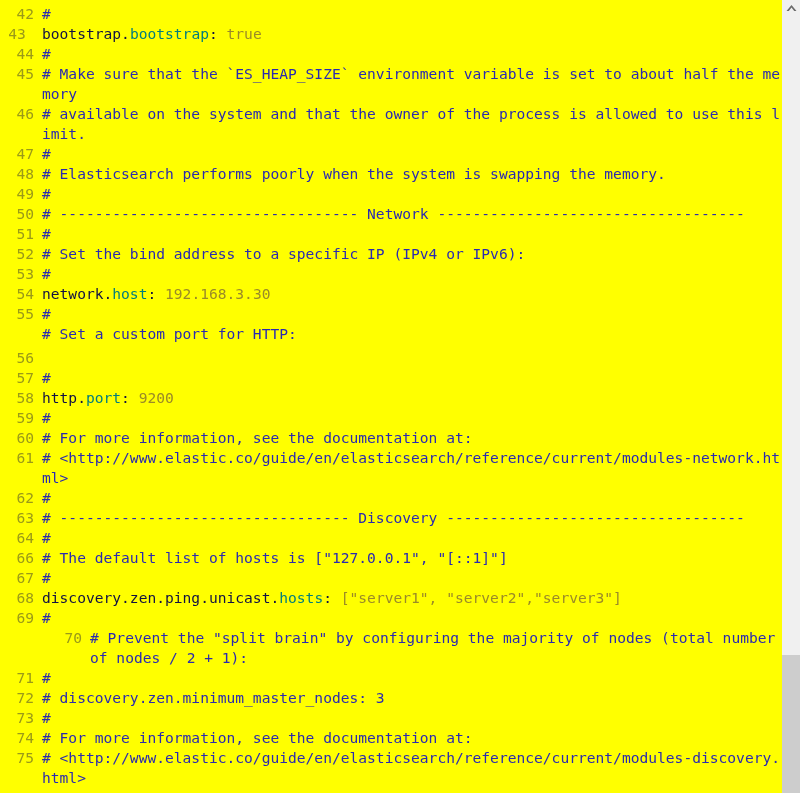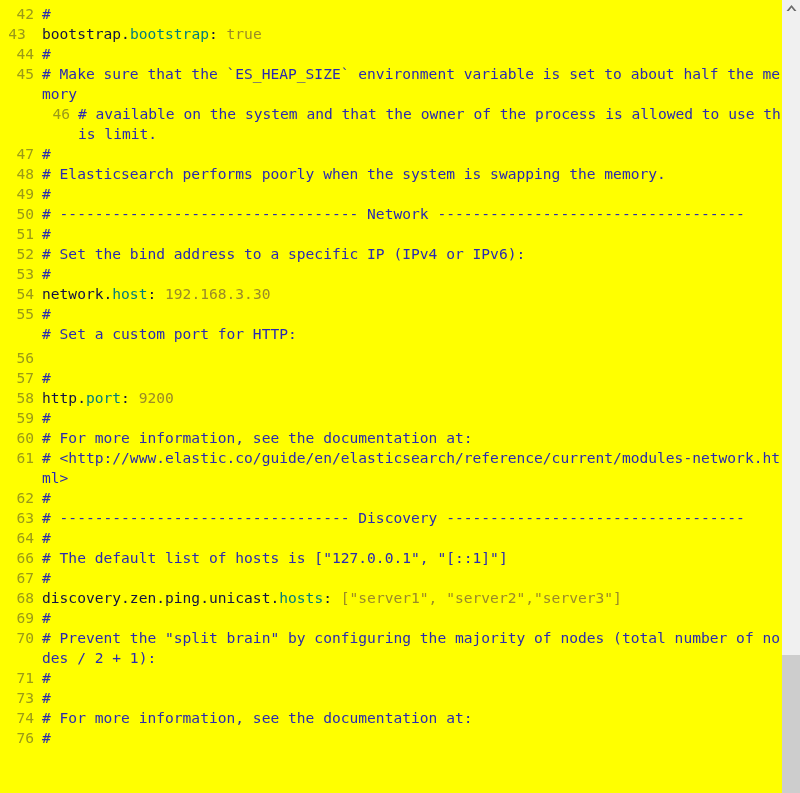--- a/index.html
+++ b/index.html
@@ -114,21 +114,21 @@
 </head>
 <body>
 
 <div id="editor-root" style="background: #22c55e;">
 
   <div id="code-surface" style="background: rgb(255, 255, 0);">
       <div class="code-line"><div class="gutter" style="color: rgb(154, 154, 24);">42</div><div class="content"><span class="t-comment" style="color: rgb(42, 42, 176);">#</span></div></div>
       <div class="code-line"><div class="gutter" style="color: rgb(154, 154, 24); text-align: center;">43</div><div class="content"><span class="t-plain" style="color: rgb(17, 17, 68);">bootstrap.</span><span class="t-key" style="color: rgb(0, 125, 125);">bootstrap</span><span class="t-punct" style="color: rgb(17, 17, 68);">: </span><span class="t-value" style="color: rgb(154, 138, 40);">true</span></div></div>
       <div class="code-line"><div class="gutter" style="color: rgb(154, 154, 24);">44</div><div class="content"><span class="t-comment" style="color: rgb(42, 42, 176);">#</span></div></div>
       <div class="code-line"><div class="gutter" style="color: rgb(154, 154, 24);">45</div><div class="content"><span class="t-comment" style="color: rgb(42, 42, 176);"># Make sure that the `ES_HEAP_SIZE` environment variable is set to about half the memory</span></div></div>
-      <div class="code-line"><div class="gutter" style="color: rgb(154, 154, 24); padding-left: 36px;">46</div><div class="content"><span class="t-comment" style="color: rgb(42, 42, 176);"># available on the system and that the owner of the process is allowed to use this limit.</span></div></div>
+      <div class="code-line"><div class="gutter" style="color: rgb(154, 154, 24);">46</div><div class="content"><span class="t-comment" style="color: rgb(42, 42, 176);"># available on the system and that the owner of the process is allowed to use this limit.</span></div></div>
       <div class="code-line"><div class="gutter" style="color: rgb(154, 154, 24);">47</div><div class="content"><span class="t-comment" style="color: rgb(42, 42, 176);">#</span></div></div>
       <div class="code-line"><div class="gutter" style="color: rgb(154, 154, 24);">48</div><div class="content"><span class="t-comment" style="color: rgb(42, 42, 176);"># Elasticsearch performs poorly when the system is swapping the memory.</span></div></div>
       <div class="code-line"><div class="gutter" style="color: rgb(154, 154, 24);">49</div><div class="content"><span class="t-comment" style="color: rgb(42, 42, 176);">#</span></div></div>
       <div class="code-line"><div class="gutter" style="color: rgb(154, 154, 24);">50</div><div class="content"><span class="t-comment" style="color: rgb(42, 42, 176);"># ---------------------------------- Network -----------------------------------</span></div></div>
       <div class="code-line"><div class="gutter" style="color: rgb(154, 154, 24);">51</div><div class="content"><span class="t-comment" style="color: rgb(42, 42, 176);">#</span></div></div>
       <div class="code-line"><div class="gutter" style="color: rgb(154, 154, 24);">52</div><div class="content"><span class="t-comment" style="color: rgb(42, 42, 176);"># Set the bind address to a specific IP (IPv4 or IPv6):</span></div></div>
       <div class="code-line"><div class="gutter" style="color: rgb(154, 154, 24);">53</div><div class="content"><span class="t-comment" style="color: rgb(42, 42, 176);">#</span></div></div>
       <div class="code-line"><div class="gutter" style="color: rgb(154, 154, 24);">54</div><div class="content"><span class="t-plain" style="color: rgb(17, 17, 68);">network.</span><span class="t-key" style="color: rgb(0, 125, 125);">host</span><span class="t-punct" style="color: rgb(17, 17, 68);">: </span><span class="t-value" style="color: rgb(154, 138, 40);">192.168.3.30</span></div></div>
       <div class="code-line"><div class="gutter" style="color: rgb(154, 154, 24);">55</div><div class="content"><span class="t-comment" style="color: rgb(42, 42, 176);">#</span></div></div>
       <div class="code-line"><div class="gutter" style="color: rgb(154, 154, 24); margin-top: 24px;">56</div><div class="content"><span class="t-comment" style="color: rgb(42, 42, 176); text-align: right;"># Set a custom port for HTTP:</span></div></div>
@@ -137,24 +137,26 @@
       <div class="code-line"><div class="gutter" style="color: rgb(154, 154, 24);">59</div><div class="content"><span class="t-comment" style="color: rgb(42, 42, 176);">#</span></div></div>
       <div class="code-line"><div class="gutter" style="color: rgb(154, 154, 24);">60</div><div class="content"><span class="t-comment" style="color: rgb(42, 42, 176);"># For more information, see the documentation at:</span></div></div>
       <div class="code-line"><div class="gutter" style="color: rgb(154, 154, 24);">61</div><div class="content"><span class="t-comment" style="color: rgb(42, 42, 176);"># &lt;http://www.elastic.co/guide/en/elasticsearch/reference/current/modules-network.html&gt;</span></div></div>
       <div class="code-line"><div class="gutter" style="color: rgb(154, 154, 24);">62</div><div class="content"><span class="t-comment" style="color: rgb(42, 42, 176);">#</span></div></div>
       <div class="code-line"><div class="gutter" style="color: rgb(154, 154, 24);">63</div><div class="content"><span class="t-comment" style="color: rgb(42, 42, 176);"># --------------------------------- Discovery ----------------------------------</span></div></div>
       <div class="code-line"><div class="gutter" style="color: rgb(154, 154, 24);">64</div><div class="content"><span class="t-comment" style="color: rgb(42, 42, 176);">#</span></div></div>
       <div class="code-line"><div class="gutter" style="color: rgb(154, 154, 24);">66</div><div class="content"><span class="t-comment" style="color: rgb(42, 42, 176);"># The default list of hosts is ["127.0.0.1", "[::1]"]</span></div></div>
       <div class="code-line"><div class="gutter" style="color: rgb(154, 154, 24);">67</div><div class="content"><span class="t-comment" style="color: rgb(42, 42, 176);">#</span></div></div>
       <div class="code-line"><div class="gutter" style="color: rgb(154, 154, 24);">68</div><div class="content"><span class="t-plain" style="color: rgb(17, 17, 68);">discovery.zen.ping.unicast.</span><span class="t-key" style="color: rgb(0, 125, 125);">hosts</span><span class="t-punct" style="color: rgb(17, 17, 68);">: </span><span class="t-value" style="color: rgb(154, 138, 40);">["server1", "server2","server3"]</span></div></div>
       <div class="code-line"><div class="gutter" style="color: rgb(154, 154, 24);">69</div><div class="content"><span class="t-comment" style="color: rgb(42, 42, 176);">#</span></div></div>
-      <div class="code-line"><div class="gutter" style="color: rgb(154, 154, 24);">70</div><div class="content"><span class="t-comment" style="color: rgb(42, 42, 176);"># Prevent the "split brain" by configuring the majority of nodes (total number of nodes / 2 + 1):</span></div></div>
+      <div class="code-line"><div class="gutter" style="color: rgb(154, 154, 24); padding-left: 48px;">70</div><div class="content"><span class="t-comment" style="color: rgb(42, 42, 176);"># Prevent the "split brain" by configuring the majority of nodes (total number of nodes / 2 + 1):</span></div></div>
       <div class="code-line"><div class="gutter" style="color: rgb(154, 154, 24);">71</div><div class="content"><span class="t-comment" style="color: rgb(42, 42, 176);">#</span></div></div>
+      <div class="code-line"><div class="gutter" style="color: rgb(154, 154, 24);">72</div><div class="content"><span class="t-comment" style="color: rgb(42, 42, 176);"># discovery.zen.minimum_master_nodes: 3</span></div></div>
       <div class="code-line"><div class="gutter" style="color: rgb(154, 154, 24);">73</div><div class="content"><span class="t-comment" style="color: rgb(42, 42, 176);">#</span></div></div>
       <div class="code-line"><div class="gutter" style="color: rgb(154, 154, 24);">74</div><div class="content"><span class="t-comment" style="color: rgb(42, 42, 176);"># For more information, see the documentation at:</span></div></div>
+      <div class="code-line"><div class="gutter" style="color: rgb(154, 154, 24);">75</div><div class="content"><span class="t-comment" style="color: rgb(42, 42, 176);"># &lt;http://www.elastic.co/guide/en/elasticsearch/reference/current/modules-discovery.html&gt;</span></div></div>
       <div class="code-line"><div class="gutter" style="color: rgb(154, 154, 24);">76</div><div class="content"><span class="t-comment" style="color: rgb(42, 42, 176);">#</span></div></div>
     </div>
 
   <div id="vscrollbar" style="background: rgb(240, 240, 240);">
     <div id="scroll-up-button" style="background: rgb(240, 240, 240);">
       <span>
         <svg width="11" height="7" viewBox="0 0 11 7" aria-hidden="true">
           <polygon points="5.5,0 10.5,6 8.2,6 5.5,2.6 2.8,6 0.5,6" fill="#6b6b6b"></polygon>
         </svg>
       </span>

